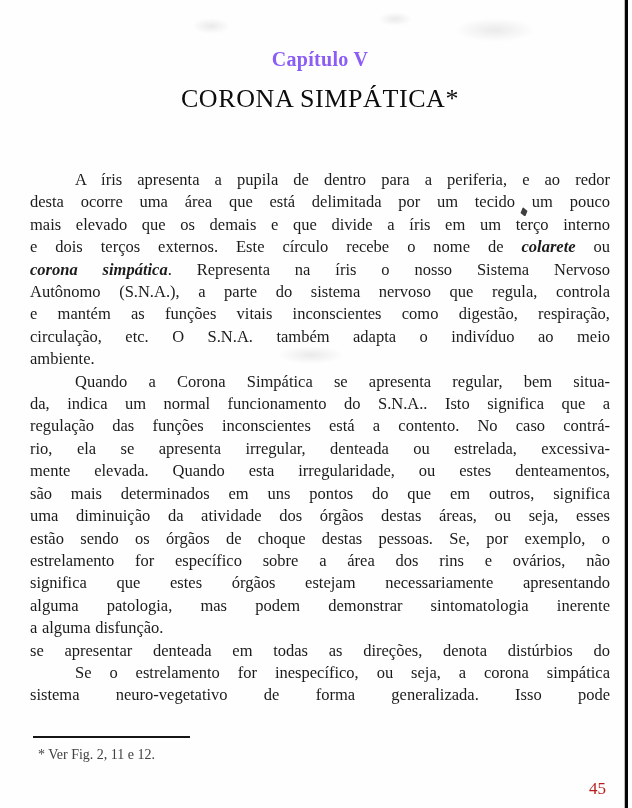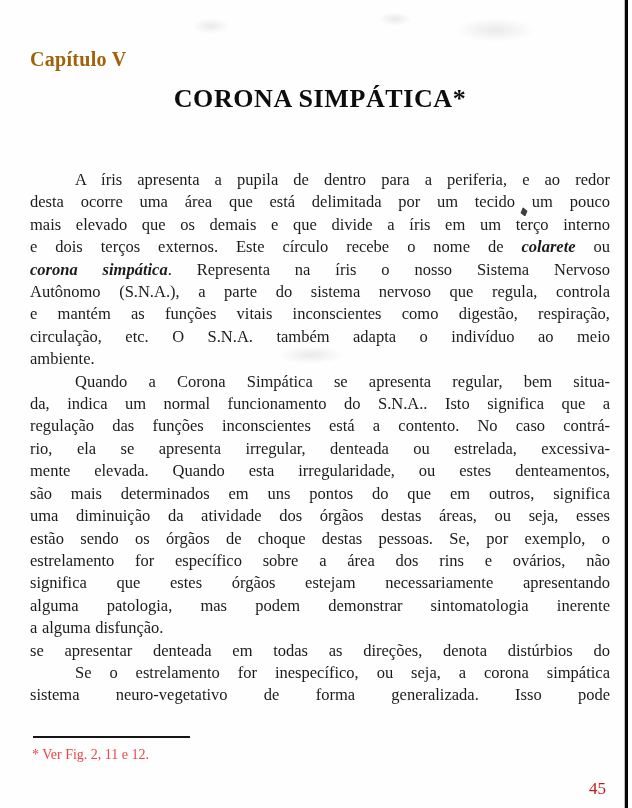--- a/index.html
+++ b/index.html
@@ -9,48 +9,48 @@
     font-family: "Liberation Serif", serif;
     overflow: hidden;
     position: relative;
   }
   .page {
     position: absolute; inset: 0;
     background: #fefefe;
   }
   .chapter {
     position: absolute; top: 48px; left: 30px; width: 580px;
-    text-align: left;
-    font-size: 20px; font-weight: bold; color: #a16207;
+    text-align: center;
+    font-size: 20px; font-weight: bold; color: #8b5cf6;
     letter-spacing: 0.3px;
   }
   .title {
     position: absolute; top: 84px; left: 20px; width: 600px;
     margin: 0;
     text-align: center;
-    font-size: 26px; font-weight: bold; color: #0d0d0d;
+    font-size: 26px; font-weight: normal; color: #0d0d0d;
     letter-spacing: 0.6px;
   }
   .body-text {
     position: absolute; top: 169px; left: 30px; width: 580px;
     font-size: 16.5px; line-height: 22.4px;
     color: #1b1b1b;
     word-spacing: 0.5px;
   }
   .line { white-space: normal; }
   .line.just { text-align: justify; text-align-last: justify; }
   .line.indent { padding-left: 45px; }
   .em { font-weight: bold; font-style: italic; }
   .footnote-rule {
     position: absolute; left: 33px; top: 736px;
     width: 157px; height: 2px; background: #151515;
   }
   .footnote {
-    position: absolute; left: 32px; top: 747px;
-    font-size: 14px; color: #ef4444;
+    position: absolute; left: 38px; top: 747px;
+    font-size: 14px; color: #404040;
   }
   .page-number {
     position: absolute; right: 26px; top: 779px;
     font-size: 17px; color: #b91c1c;
   }
   .edge-line {
     position: absolute; left: 625px; top: 0; width: 3px; height: 808px;
     background: #060606;
     box-shadow: -1px 0 0 rgba(0,0,0,0.25);
   }

